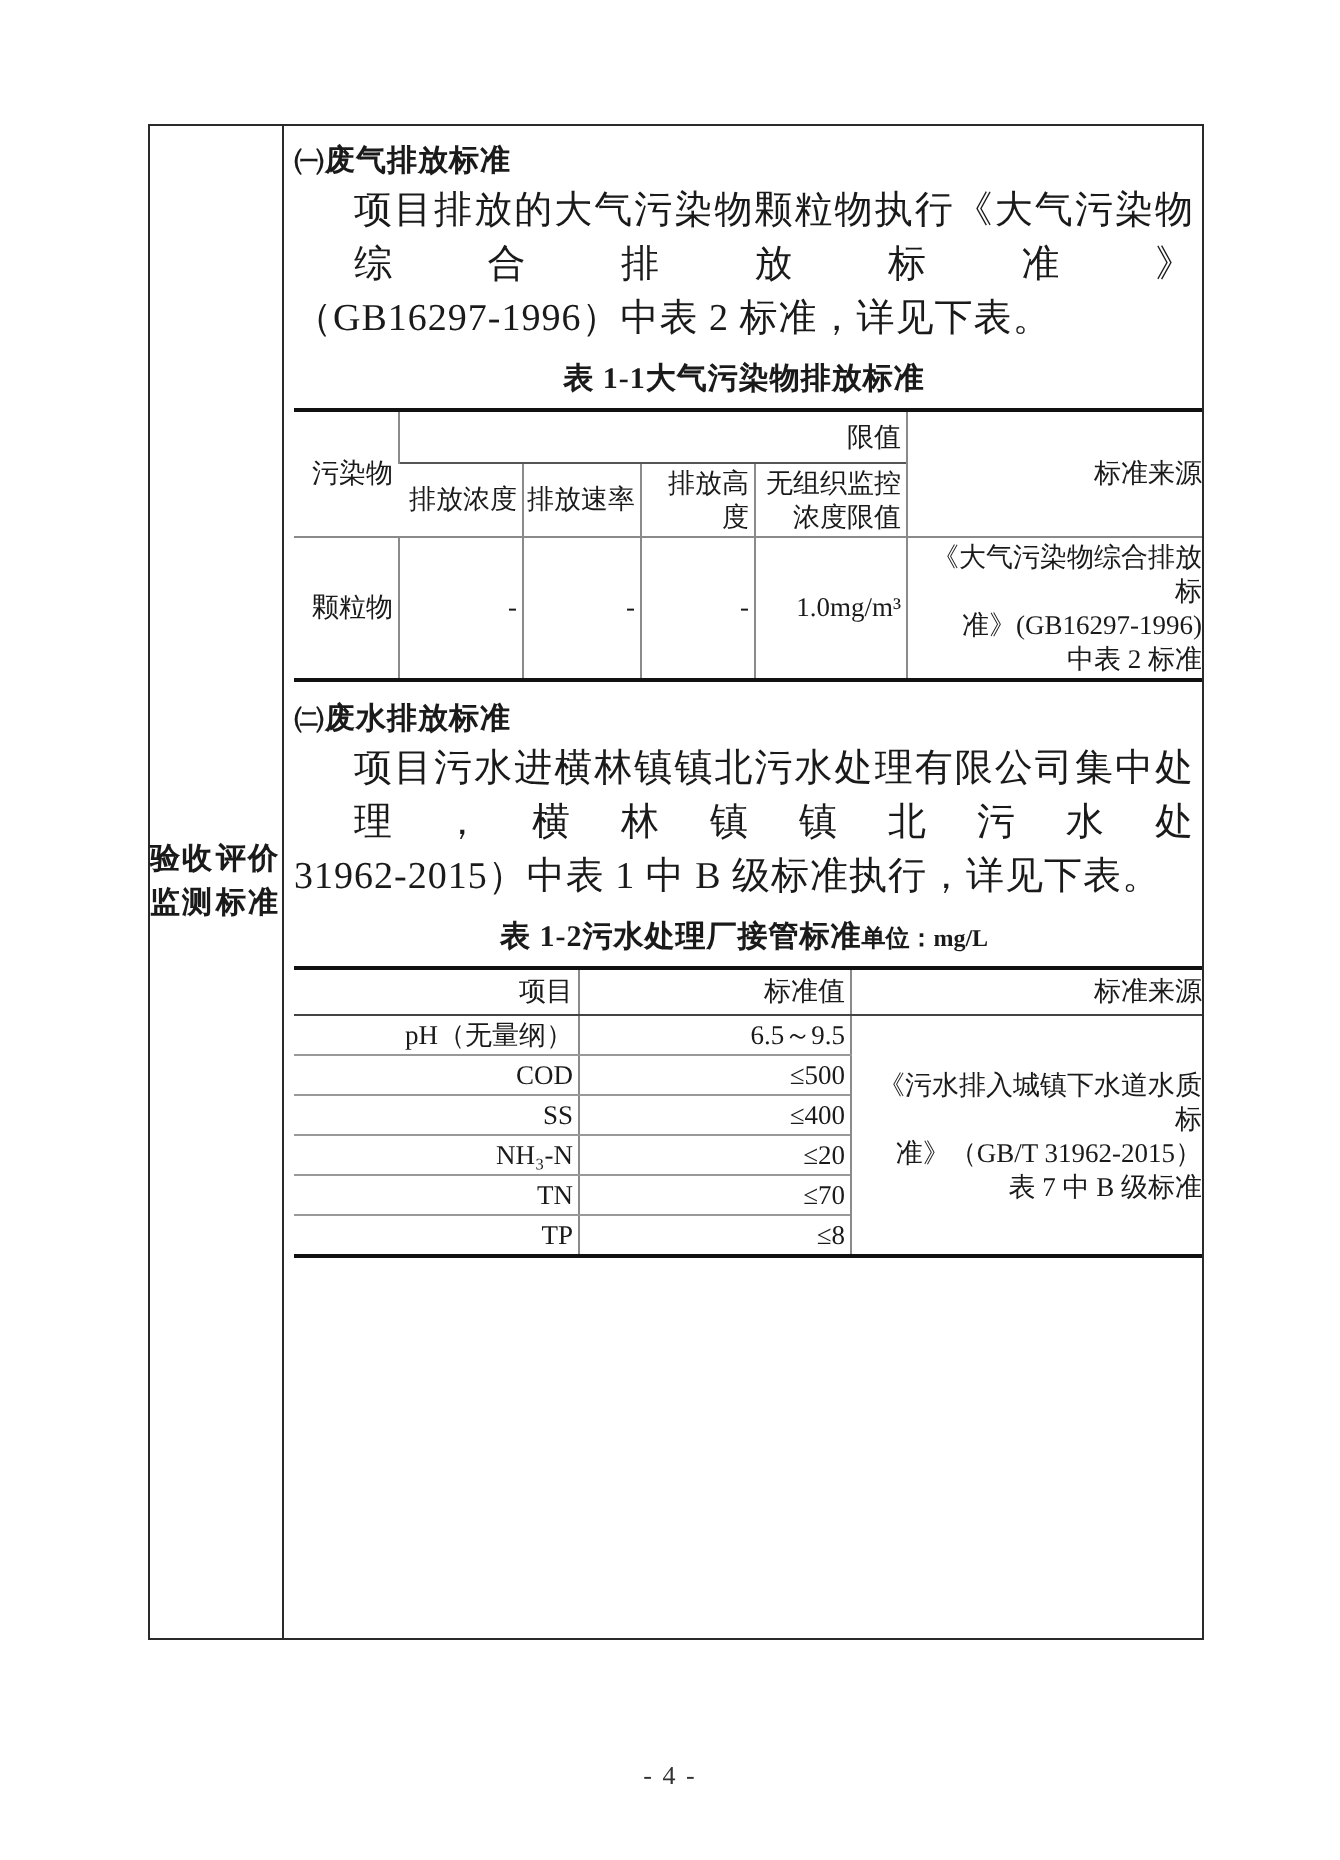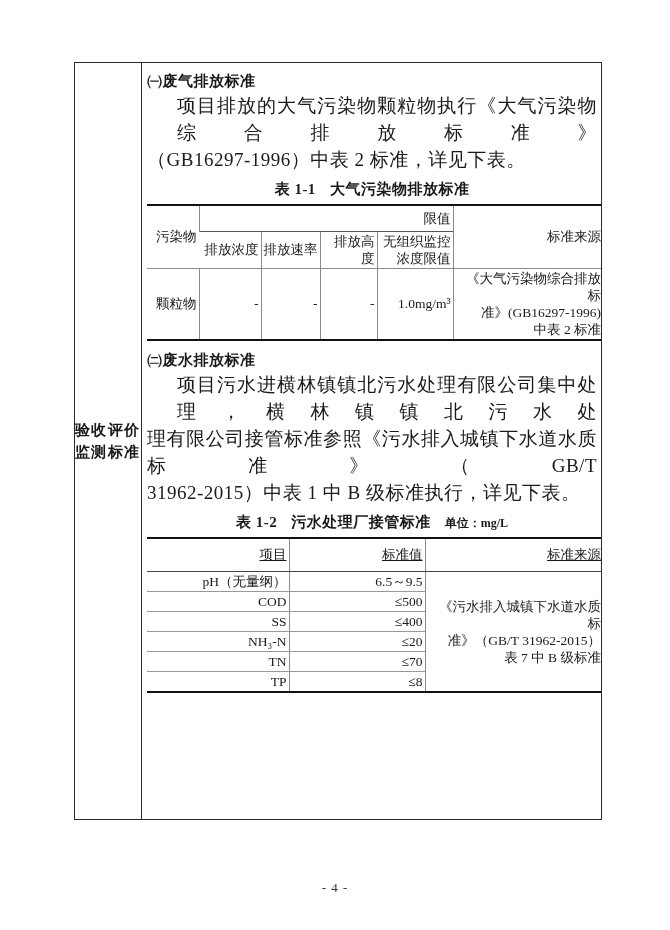--- a/index.html
+++ b/index.html
@@ -19,42 +19,42 @@
   }
   .content-col{
     flex:1 1 auto;padding:8px 4px 0 5px;box-sizing:border-box;overflow:hidden;
   }
   .sec-heading{font-weight:bold;font-size:15px;line-height:21px;letter-spacing:0.5px;}
   .para{font-size:19px;}
   .para .pline{line-height:27px;text-align:justify;text-align-last:justify;letter-spacing:0.5px;}
   .para .pline.indent{padding-left:30px;}
   .para .pline.last{text-align:left;text-align-last:left;}
   .tbl-title{
-    display:flex;justify-content:center;align-items:baseline;gap:14px;
+    display:flex;justify-content:center;align-items:baseline;
     font-weight:bold;font-size:15px;margin:7px 0 5px 0;letter-spacing:0.5px;
   }
   .tbl-title .unit{font-size:12px;letter-spacing:0;}
   table{border-collapse:collapse;width:456px;table-layout:fixed;}
   .std-table{border-top:2.2px solid #111;border-bottom:2.2px solid #111;}
   .std-table td{
     text-align:right;vertical-align:middle;font-size:13.5px;
     padding:1px 2px;box-sizing:border-box;line-height:17px;
   }
   
   .t1 td{border-left:1px solid #8a8a8a;}
   .t1 td:first-child{border-left:none;}
   .t1 tr.hdr2 td{border-top:1px solid #555;}
   .t1 tr.data td{border-top:1px solid #8a8a8a;}
   .t1 tr.hdr1 td{height:26px;}
   .t1 tr.hdr2 td{height:34px;}
   .t1 tr.data td{height:46px;}
   
   .t2 td{border-left:1px solid #8a8a8a;}
   .t2 td:first-child{border-left:none;}
-  .t2 tr.hdr td{height:34px;border-bottom:1px solid #444;text-decoration:underline;}
+  .t2 tr.hdr td{height:24px;border-bottom:1px solid #444;}
   .t2 tr.r td{height:19px;border-bottom:1px solid #999;}
   .t2 tr.r:last-child td{border-bottom:none;}
   .src-cell{font-size:13px;line-height:17px;}
   .footer{
     position:absolute;left:0;top:880px;width:670px;text-align:center;
     font-size:13px;letter-spacing:1px;color:#333;
   }
   .mt8{margin-top:9px;}
 </style>
 </head>
@@ -114,21 +114,20 @@
           <div>中表 2 标准</div>
         </td>
       </tr>
     </tbody>
       </table>
 
     <div class="sec-heading mt8">㈡废水排放标准</div>
 
     <div class="para">
       <div class="pline indent">项目污水进横林镇镇北污水处理有限公司集中处理，横林镇镇北污水处</div>
-      <div class="pline">理有限公司接管标准参照《污水排入城镇下水道水质标准》（GB/T</div>
       <div class="pline last">31962-2015）中表 1 中 B 级标准执行，详见下表。</div>
     </div>
 
     <div class="tbl-title">
       <span>表 1-2</span>
       <span>污水处理厂接管标准</span>
       <span class="unit">单位：mg/L</span>
     </div>
 
     <table class="std-table t2">

